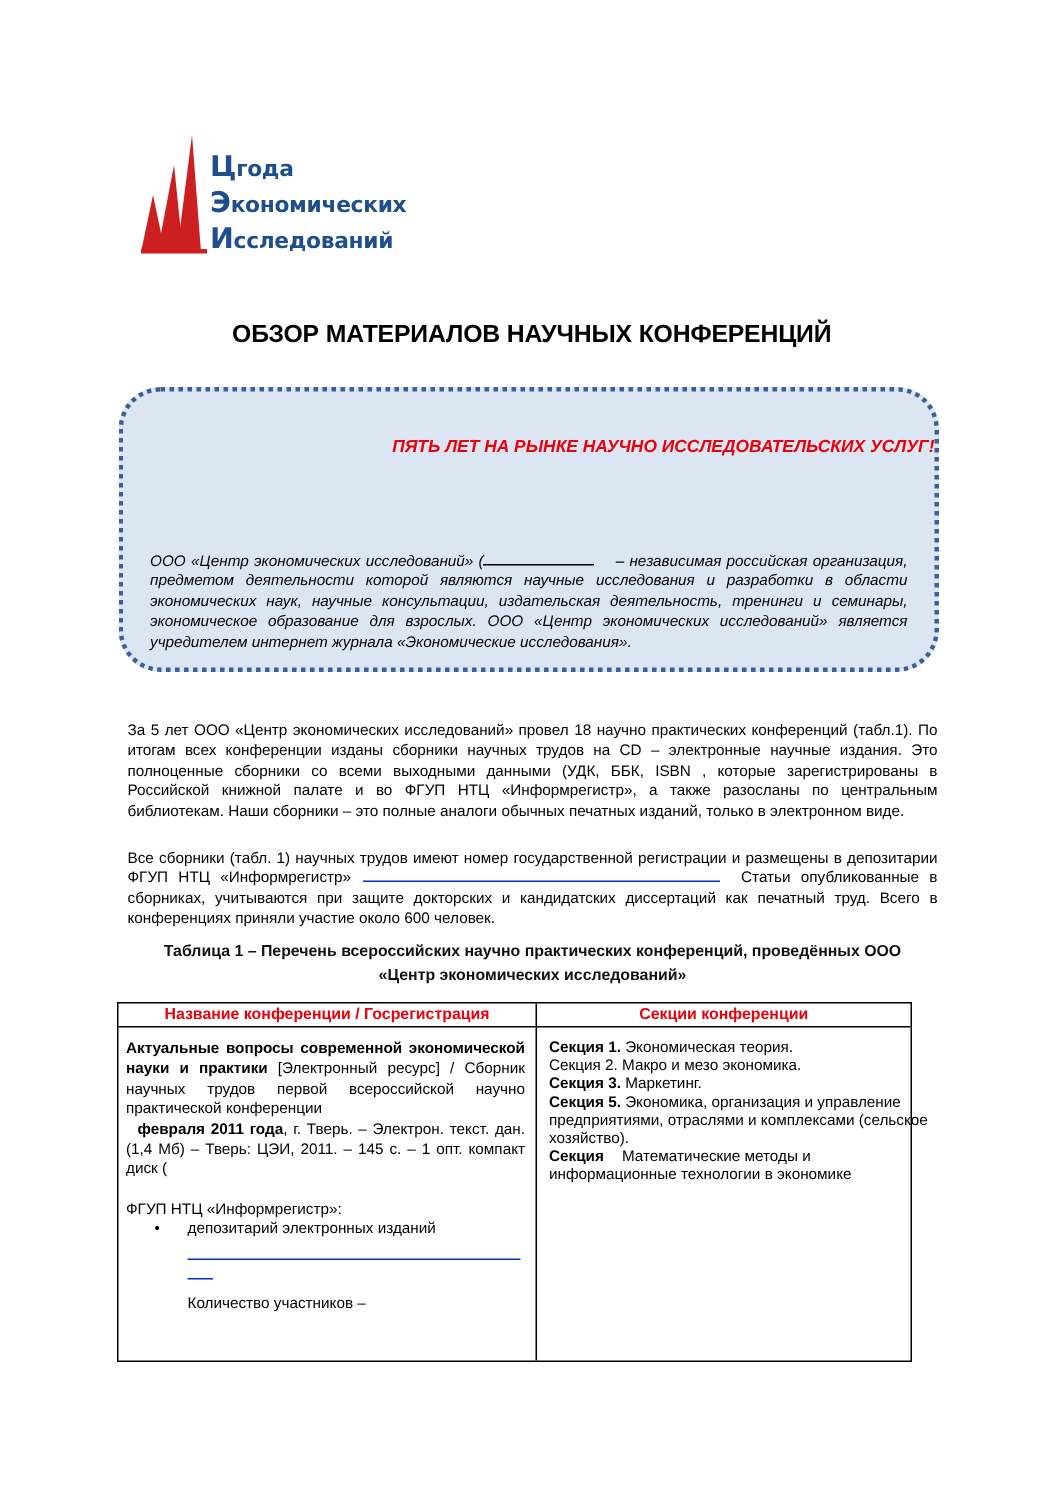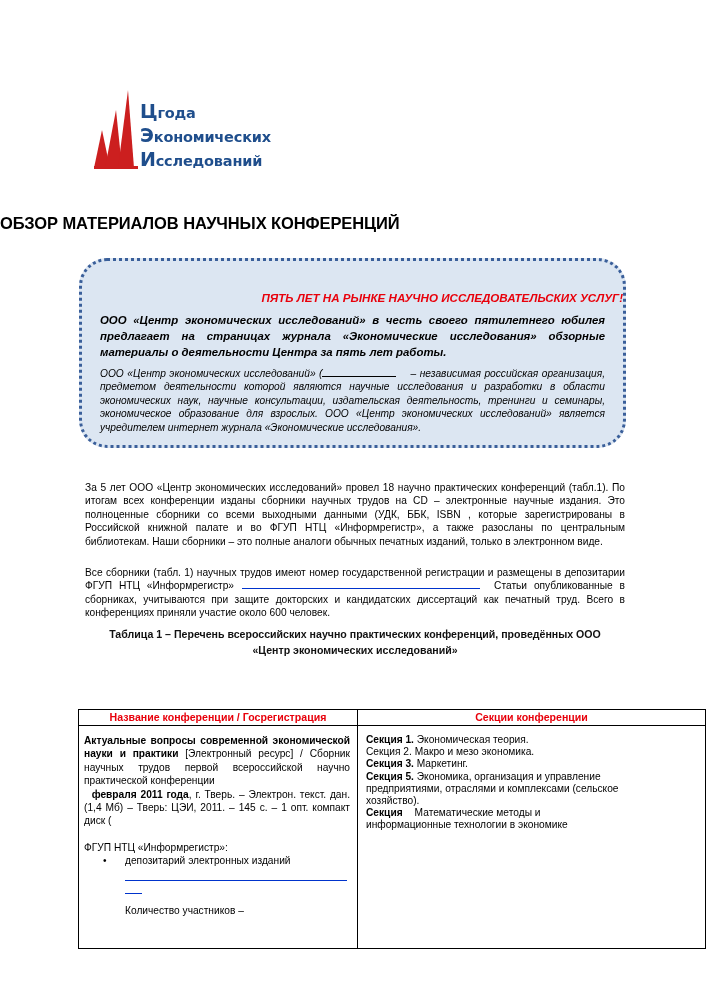--- a/index.html
+++ b/index.html
@@ -4,36 +4,36 @@
   <style>
     * { margin: 0; padding: 0; box-sizing: border-box; }
     html, body { width: 709px; height: 1003px; background: #ffffff; overflow: hidden; }
     body { position: relative; font-family: "Liberation Sans", sans-serif; color: #111; }
 
     .logo { position: absolute; left: 92px; top: 86px; width: 180px; height: 86px; }
     .logo svg { position: absolute; left: 0; top: 0; }
     .logo-text { position: absolute; left: 48px; top: 14px; font-family: "DejaVu Sans", sans-serif; font-weight: bold; color: #1f4e8c; font-size: 14.5px; line-height: 22px; letter-spacing: -0.2px; }
     .logo-text .cap { font-size: 19px; }
 
-    .page-title { position: absolute; left: 0; width: 709px; top: 214px; text-align: left; font-weight: bold; font-size: 16.5px; letter-spacing: -0.1px; color: #000; }
+    .page-title { position: absolute; left: 0; width: 709px; top: 214px; text-align: center; font-weight: bold; font-size: 16.5px; letter-spacing: -0.1px; color: #000; }
 
     .promo-box { position: absolute; left: 79px; top: 258px; width: 547px; height: 190px; background: #dce6f2; border: 3px dotted #3a5f9a; border-radius: 28px; }
     .promo-headline { position: absolute; left: 0; width: 100%; top: 30px; text-align: right; color: #e8000b; font-weight: bold; font-style: italic; font-size: 11.6px; }
     .promo-lead { position: absolute; left: 18px; right: 18px; top: 51px; font-weight: bold; font-style: italic; font-size: 11.4px; line-height: 16px; text-align: justify; text-align-last: left; color: #000; }
     .promo-desc { position: absolute; left: 18px; right: 18px; top: 106px; font-style: italic; font-size: 10.2px; line-height: 13.4px; text-align: justify; text-align-last: left; color: #000; }
     .blank-line { display: inline-block; width: 74px; border-bottom: 1px solid #000; height: 10px; vertical-align: baseline; margin-right: 14px; }
 
     .para { position: absolute; left: 85px; width: 540px; font-size: 10.2px; line-height: 13.4px; text-align: justify; text-align-last: left; color: #000; }
     .para1 { top: 481px; }
     .para2 { top: 566px; }
     .link-line { display: inline-block; width: 238px; border-bottom: 1px solid #0033cc; height: 9px; margin: 0 14px 0 8px; vertical-align: baseline; }
 
     .table-caption { position: absolute; left: 85px; width: 540px; top: 627px; text-align: center; font-weight: bold; font-size: 10.6px; line-height: 15.5px; }
 
-    .conf-table { position: absolute; left: 78px; top: 668px; width: 628px; height: 240px; border: 1.5px solid #000; margin-top: 41px; }
+    .conf-table { position: absolute; left: 78px; top: 668px; width: 530px; height: 240px; border: 1.5px solid #000; }
     .col-divider { position: absolute; left: 278px; top: 0; bottom: 0; border-left: 1.5px solid #000; }
     .header-row { position: absolute; left: 0; right: 0; top: 0; height: 16px; border-bottom: 1.5px solid #000; }
     .th { position: absolute; top: 1px; color: #e8000b; font-weight: bold; font-size: 10.6px; text-align: center; }
     .th-left { left: 0; width: 278px; }
     .th-right { left: 279px; right: 0; }
 
     .cell-left { position: absolute; left: 5px; top: 24px; width: 266px; font-size: 10.2px; line-height: 13.4px; color: #000; }
     .conf-citation { text-align: justify; text-align-last: left; }
     .conf-citation b { font-weight: bold; }
     .registry { margin-top: 13px; }
@@ -62,21 +62,20 @@
     <div><span class="cap">Ц</span><span>года</span></div>
     <div><span class="cap">Э</span><span>кономических</span></div>
     <div><span class="cap">И</span><span>сследований</span></div>
   </div>
 </div>
 
 <h1 class="page-title">ОБЗОР МАТЕРИАЛОВ НАУЧНЫХ КОНФЕРЕНЦИЙ</h1>
 
 <div class="promo-box">
   <div class="promo-headline">ПЯТЬ ЛЕТ НА РЫНКЕ НАУЧНО ИССЛЕДОВАТЕЛЬСКИХ УСЛУГ!</div>
-  <div class="promo-lead">ООО «Центр экономических исследований» в честь своего пятилетнего юбилея предлагает на страницах журнала «Экономические исследования» обзорные материалы о деятельности Центра за пять лет работы.</div>
   <div class="promo-desc">
     <span>ООО «Центр экономических исследований» (</span><span class="blank-line"></span><span>– независимая российская организация, предметом деятельности которой являются научные исследования и разработки в области экономических наук, научные консультации, издательская деятельность, тренинги и семинары, экономическое образование для взрослых. ООО «Центр экономических исследований» является учредителем интернет журнала «Экономические исследования».</span>
   </div>
 </div>
 
 <p class="para para1">За 5 лет ООО «Центр экономических исследований» провел 18 научно практических конференций (табл.1). По итогам всех конференции изданы сборники научных трудов на CD – электронные научные издания. Это полноценные сборники со всеми выходными данными (УДК, ББК, ISBN , которые зарегистрированы в Российской книжной палате и во ФГУП НТЦ «Информрегистр», а также разосланы по центральным библиотекам. Наши сборники – это полные аналоги обычных печатных изданий, только в электронном виде.</p>
 
 <p class="para para2">
   <span>Все сборники (табл. 1) научных трудов имеют номер государственной регистрации и размещены в депозитарии ФГУП НТЦ «Информрегистр»</span><span class="link-line"></span><span>Статьи опубликованные в сборниках, учитываются при защите докторских и кандидатских диссертаций как печатный труд. Всего в конференциях приняли участие около 600 человек.</span>
 </p>

